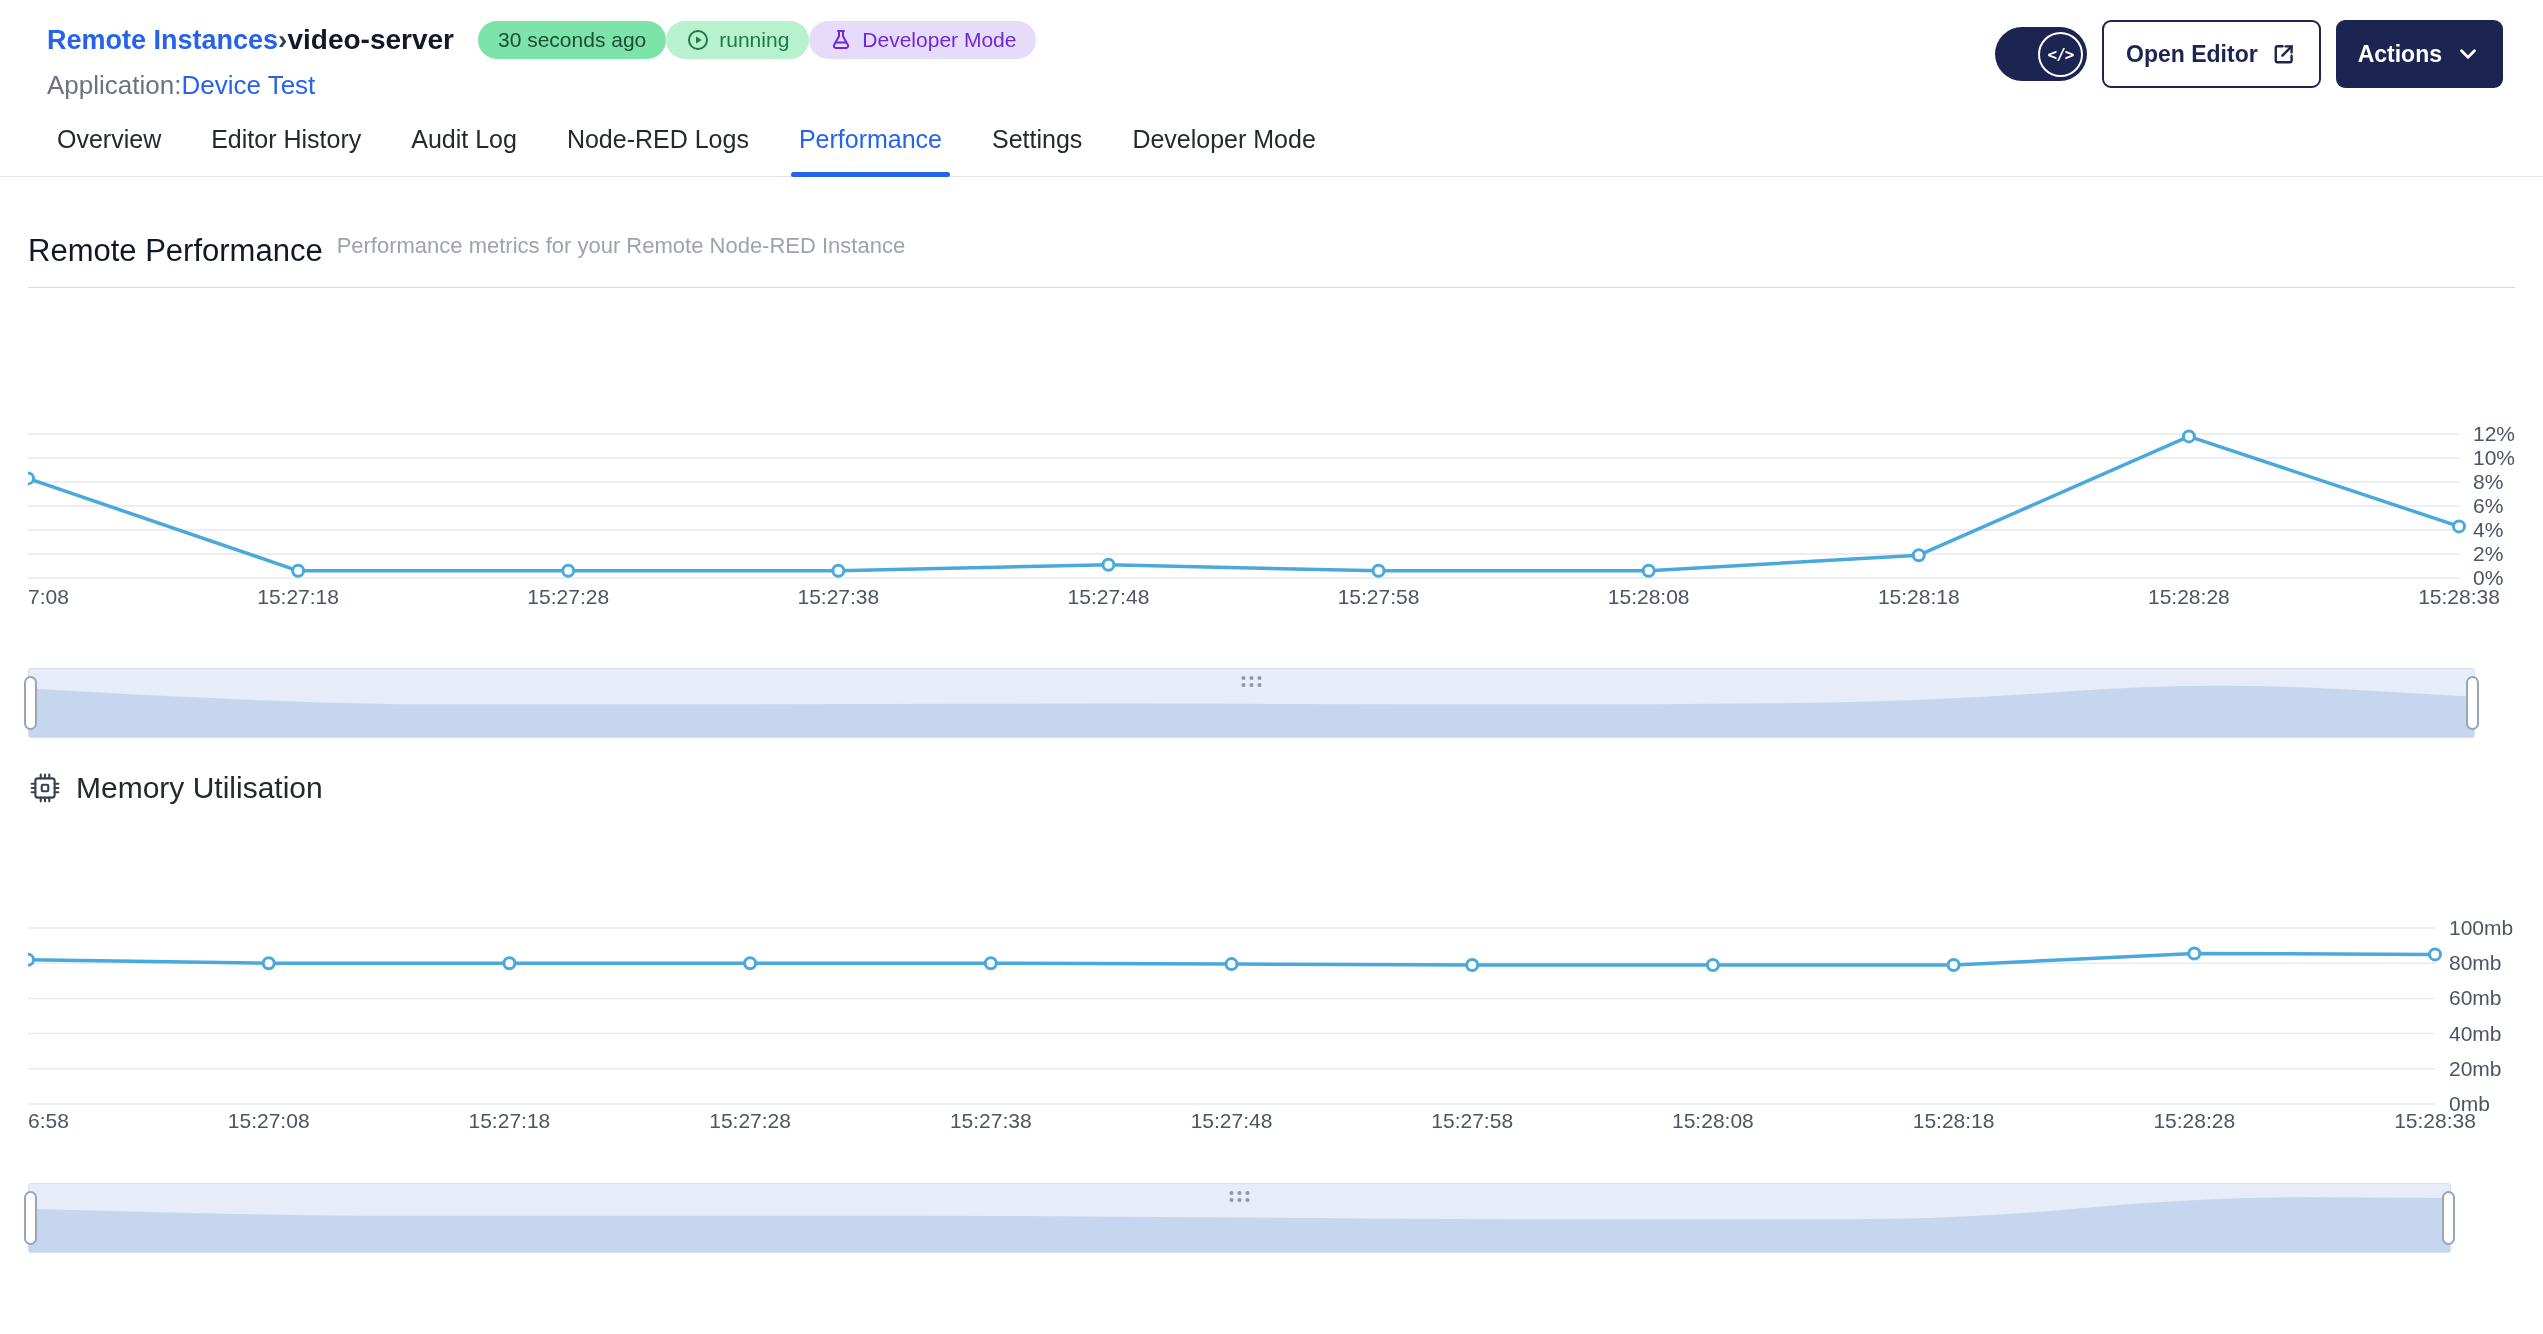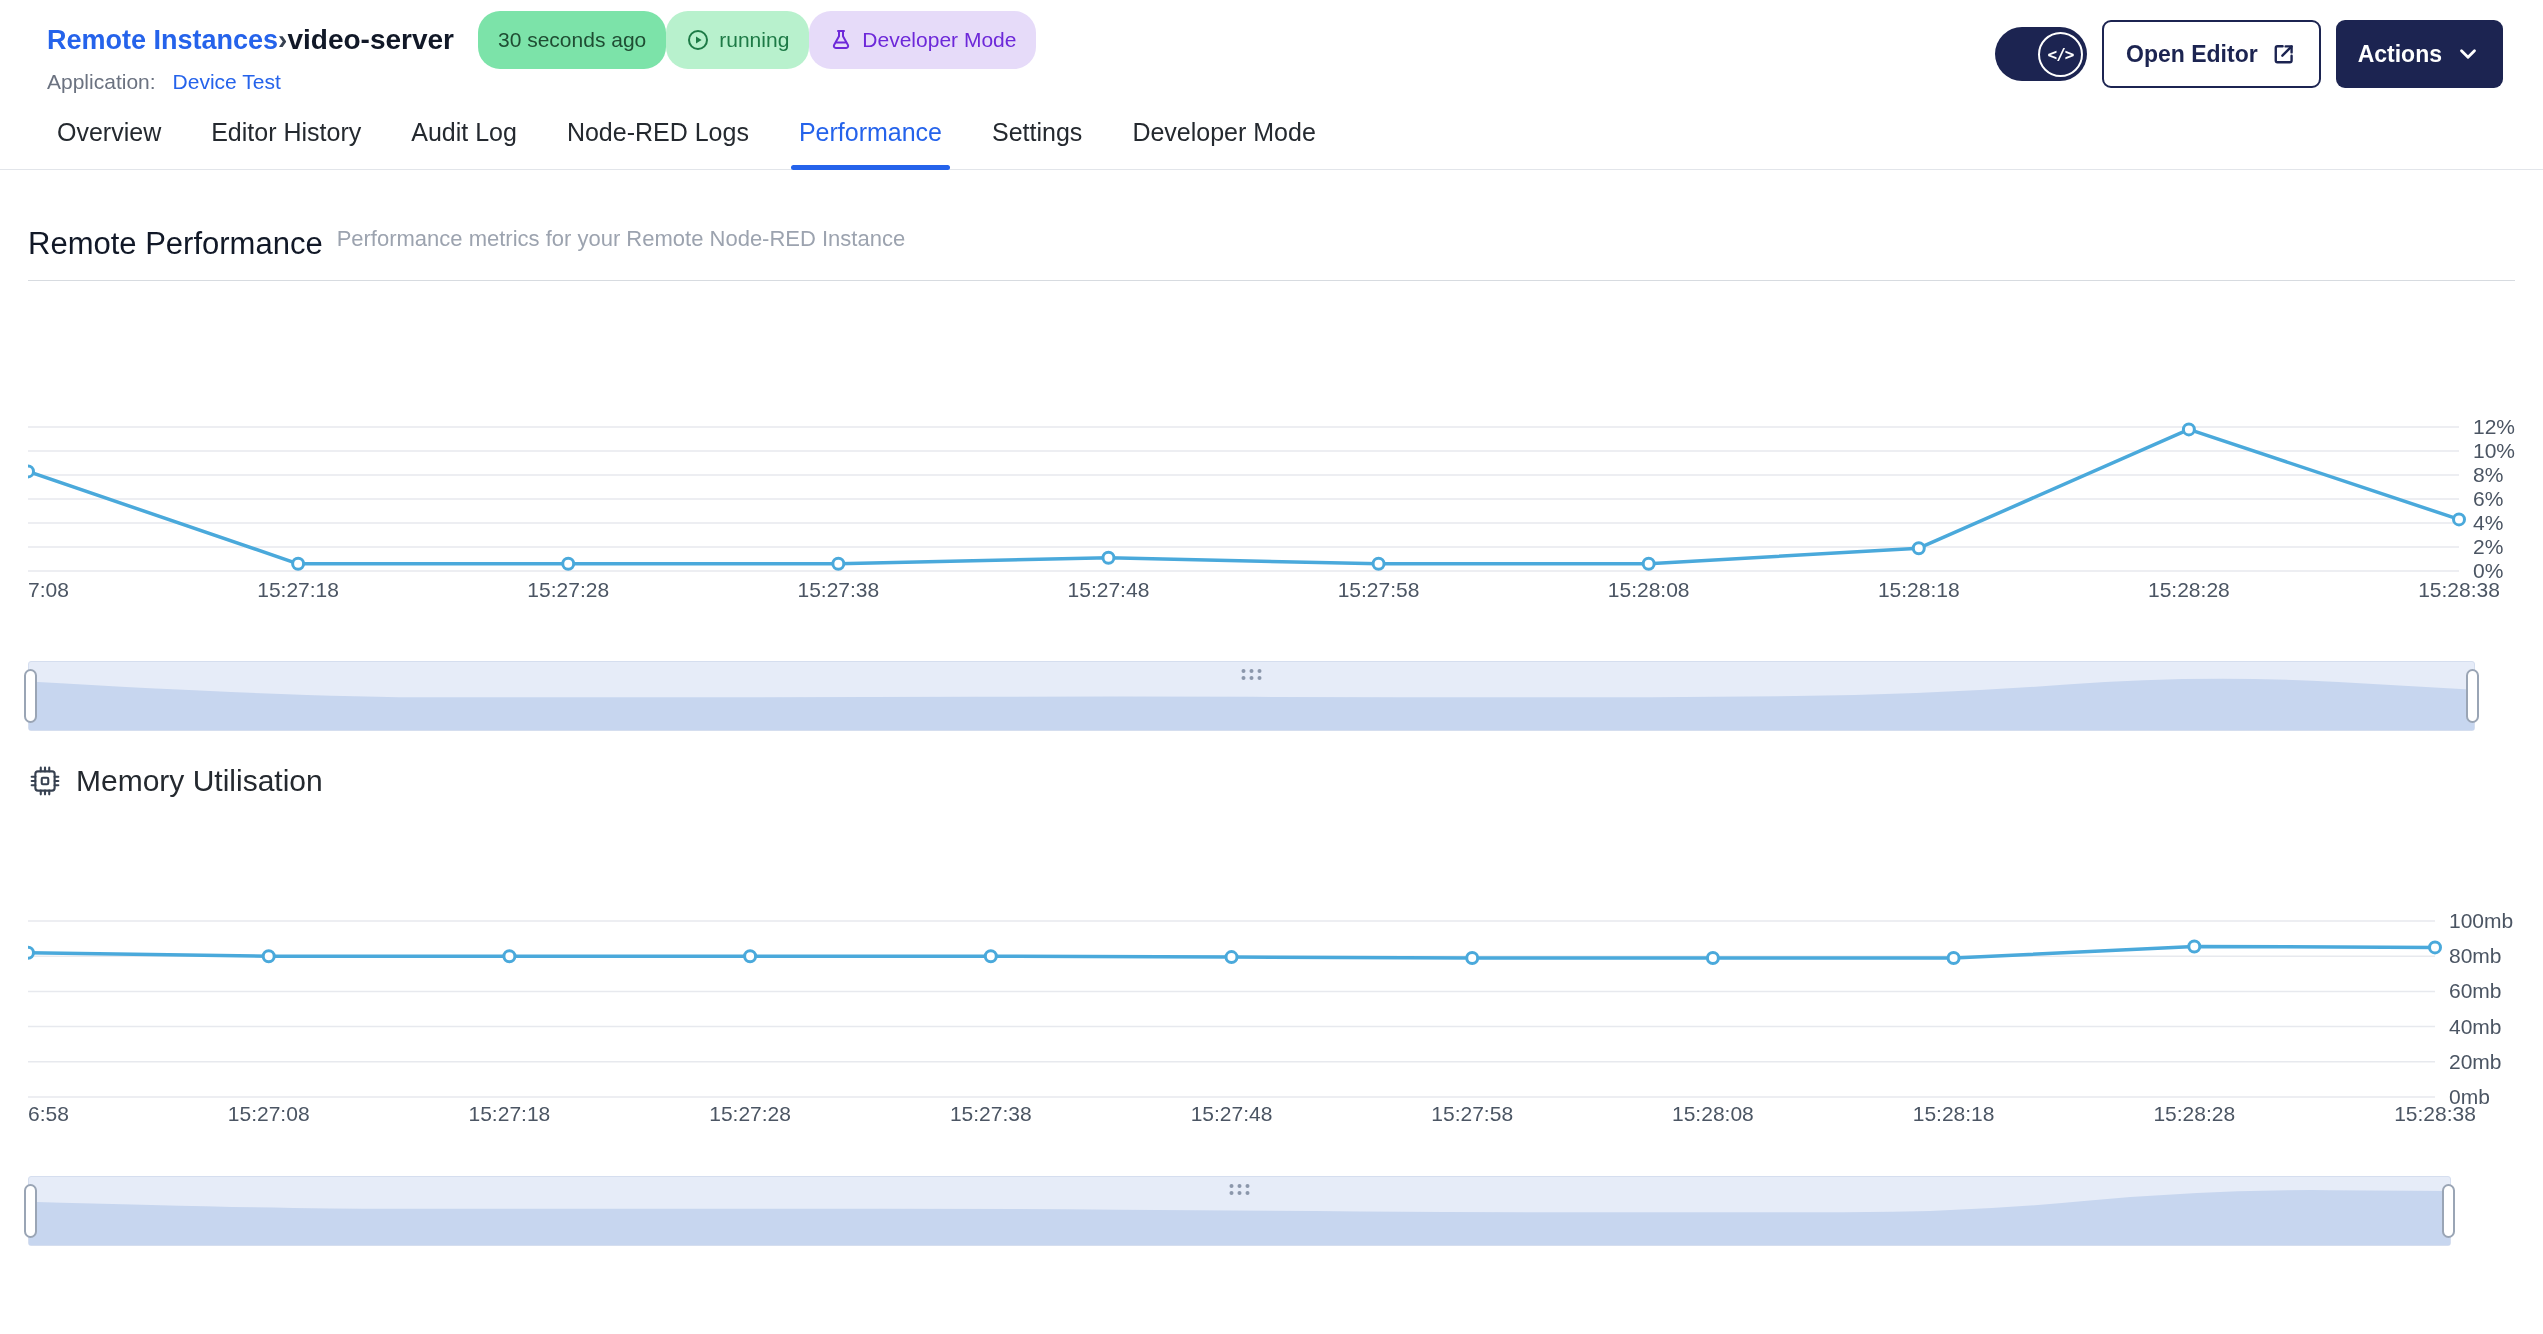--- a/index.html
+++ b/index.html
@@ -9,26 +9,26 @@
     font-family: "Liberation Sans", sans-serif; color: #1f2937;
   }
   a { text-decoration: none; cursor: pointer; }
 
   
   .topbar { display: flex; justify-content: space-between; align-items: flex-start; padding: 18px 40px 0 47px; }
   .crumb-row { display: flex; align-items: center; height: 44px; }
   .crumb-root { color: var(--accent, #2563eb); font-size: 27px; font-weight: 700; }
   .crumb-sep { font-size: 28px; color: #374151; font-weight: 600; line-height: 1; }
   .crumb-current { font-size: 28px; font-weight: 700; color: #111827; }
-  .badge { display: inline-flex; align-items: center; gap: 9px; height: 58px; padding: 0 20px; border-radius: 22px; font-size: 21px; font-weight: 500; white-space: nowrap; }
+  .badge { display: inline-flex; align-items: center; gap: 9px; height: 38px; padding: 0 20px; border-radius: 22px; font-size: 21px; font-weight: 500; white-space: nowrap; }
   .badge svg { width: 24px; height: 24px; }
   .badge-time   { background: var(--badge-time-bg, #7ce3a9);  color: var(--badge-time-text, #1f4d33); margin-left: 24px; }
   .badge-status { background: var(--badge-status-bg, #b8f1cd); color: var(--badge-status-text, #1d7a46); }
   .badge-mode   { background: var(--badge-mode-bg, #e6dbf9);  color: var(--badge-mode-text, #6d28d9); }
-  .app-row { margin-top: 8px; font-size: 21px; color: #6b7280; display: flex; gap: 17px; }
+  .app-row { margin-top: 8px; font-size: 26px; color: #6b7280; display: flex; gap: 0; }
   .app-row a { color: var(--accent, #2563eb); }
 
   .topbar-right { display: flex; align-items: center; gap: 15px; padding-top: 2px; }
   .dev-toggle { width: 92px; height: 54px; border-radius: 27px; background: var(--navy, #1c2451); border: none; display: flex; align-items: center; justify-content: flex-end; padding: 4px; cursor: pointer; }
   .dev-knob { width: 45px; height: 45px; border-radius: 50%; border: 2.5px solid #ffffff; color: #ffffff; font-size: 16px; font-weight: 700; display: flex; align-items: center; justify-content: center; font-family: "DejaVu Sans Mono", monospace; letter-spacing: -1px; }
   .btn { height: 68px; border-radius: 9px; font-size: 23px; font-weight: 700; display: inline-flex; align-items: center; gap: 13px; padding: 16px 22px; cursor: pointer; font-family: "Liberation Sans", sans-serif; }
   .btn svg { width: 26px; height: 26px; }
   .btn-outline { background: #ffffff; color: var(--navy, #1c2451); border: 2.5px solid var(--navy, #1c2451); }
   .btn-dark { background: var(--navy, #1c2451); color: #ffffff; border: none; }
 

